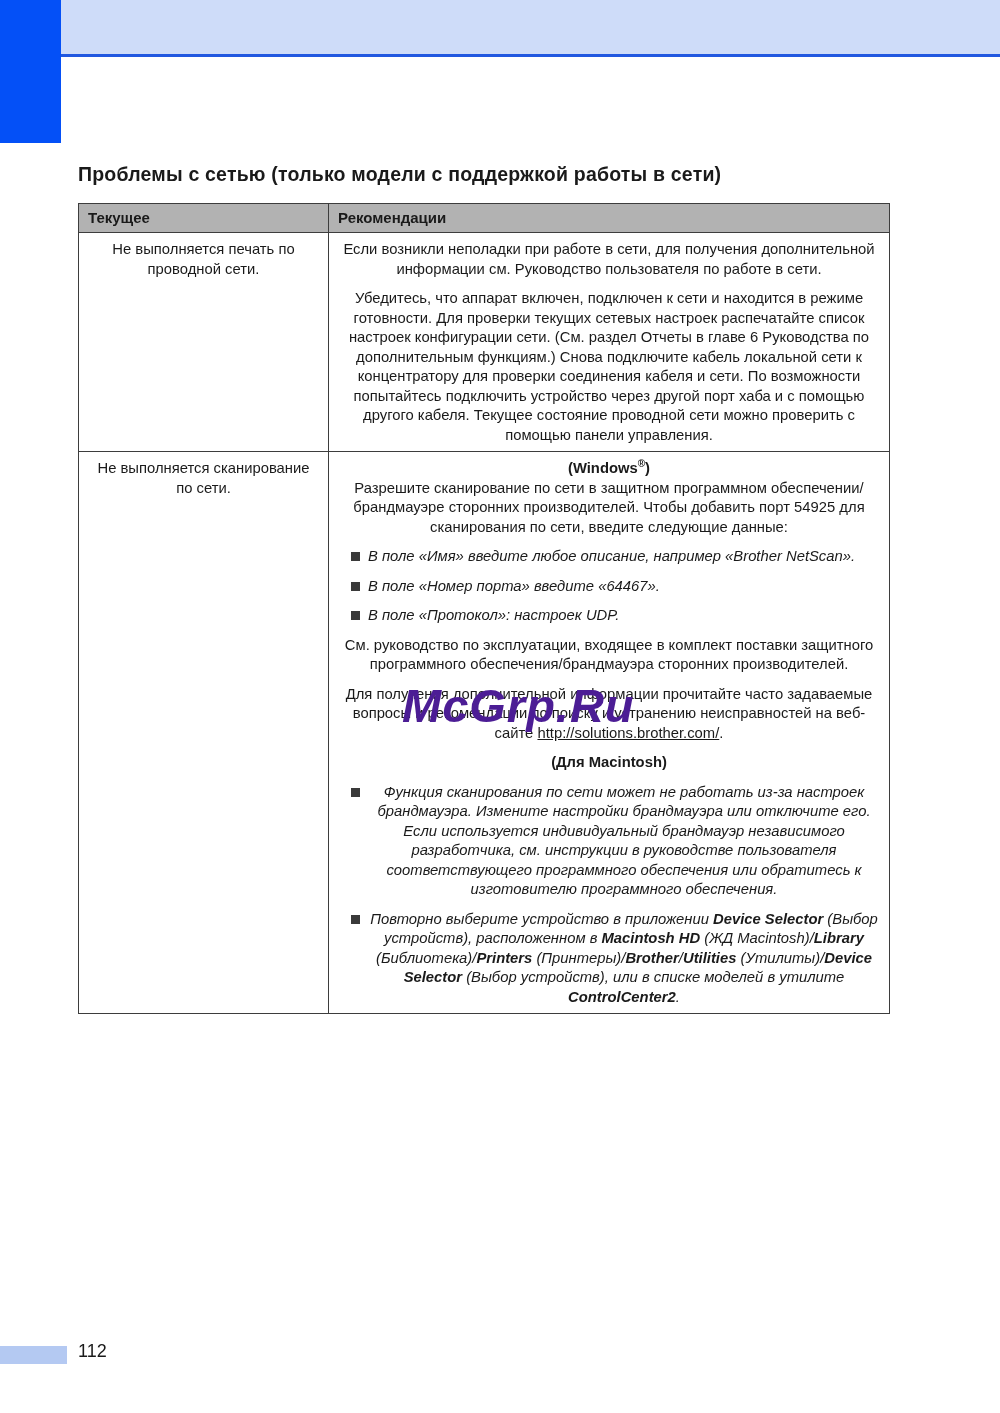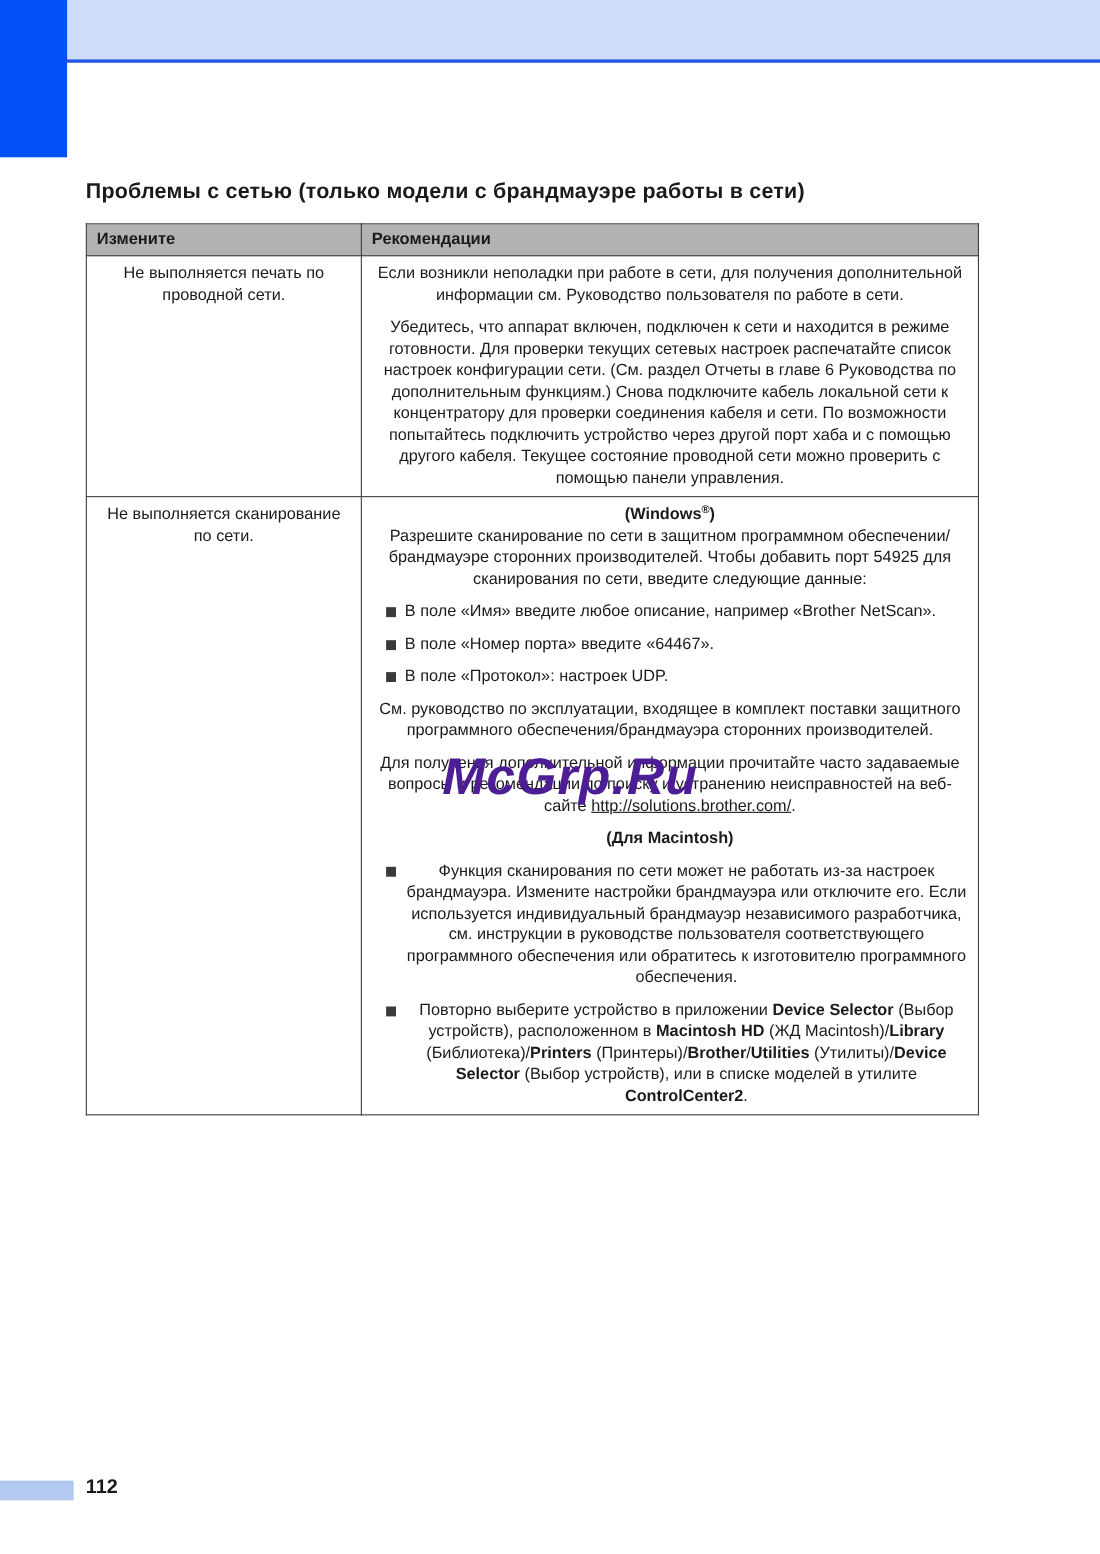--- a/index.html
+++ b/index.html
@@ -42,20 +42,21 @@
     padding:7px 9px 6px 9px;
     background:#ffffff;
     text-align:center;
   }
   .col-problem{width:250px;}
   .rec-cell .p{margin:0 0 10px 0;}
   .rec-cell .p:last-child{margin-bottom:0;}
   .rec-cell .li{
     display:flex;align-items:flex-start;
     margin:0 0 10px 13px;
+    font-style:italic;
   }
   .rec-cell .li:last-child{margin-bottom:0;}
   .bullet{
     flex:none;width:9px;height:9px;background:#3a3a3a;
     margin:5px 8px 0 0;display:inline-block;
   }
   .b{font-weight:bold;}
   .i{}
   .u{text-decoration:underline;cursor:pointer;}
   sup.b{font-weight:bold;font-size:10px;line-height:0;vertical-align:super;}
@@ -64,40 +65,40 @@
     font-size:47px;font-weight:bold;font-style:italic;
     color:#4c1d95;letter-spacing:1px;white-space:nowrap;
     pointer-events:none;
   }
   .footer-bar{
     position:absolute;left:0;top:1346px;width:67px;height:18px;
     background:#b4c9f2;
   }
   .page-number{
     position:absolute;left:78px;top:1341px;
-    font-size:18px;font-weight:bold;
+    font-size:18px;font-weight:normal;
   }
 </style>
 </head>
 <body>
 
 <div class="page">
   <div class="top-band"></div>
   <div class="corner-block"></div>
 
-  <h1 class="page-title">Проблемы с сетью (только модели с брандмауэре работы в сети)</h1>
+  <h1 class="page-title">Проблемы с сетью (только модели с поддержкой работы в сети)</h1>
 
   <table class="trouble-table">
     <colgroup>
       <col class="col-problem">
       <col>
     </colgroup>
     <thead>
       <tr>
-        <th>Измените</th>
+        <th>Текущее</th>
         <th>Рекомендации</th>
       </tr>
     </thead>
     <tbody id="table-body">
         <tr>
           <td>Не выполняется печать по проводной сети.</td>
           <td class="rec-cell">
             <div class="p"><span>Если возникли неполадки при работе в сети, для получения дополнительной информации см. </span><span class="i">Руководство пользователя по работе в сети</span><span>.</span></div>
             <div class="p"><span>Убедитесь, что аппарат включен, подключен к сети и находится в режиме готовности. Для проверки текущих сетевых настроек распечатайте список настроек конфигурации сети. (См. раздел </span><span class="i">Отчеты</span><span> в </span><span class="i">главе 6 Руководства по дополнительным функциям</span><span>.) Снова подключите кабель локальной сети к концентратору для проверки соединения кабеля и сети. По возможности попытайтесь подключить устройство через другой порт хаба и с помощью другого кабеля. Текущее состояние проводной сети можно проверить с помощью панели управления.</span></div>
           </td>

